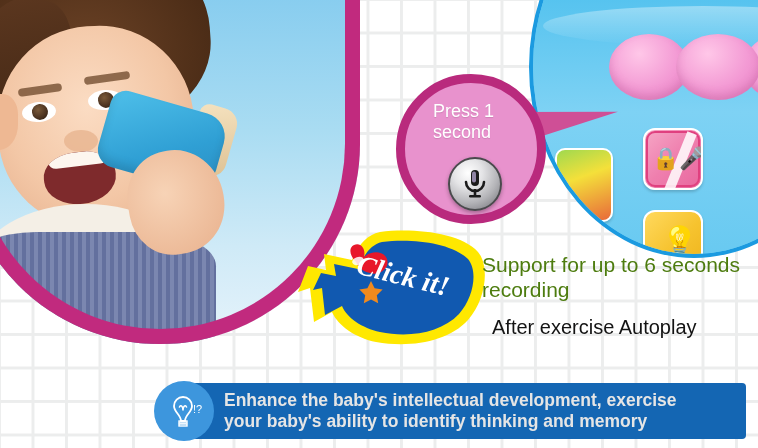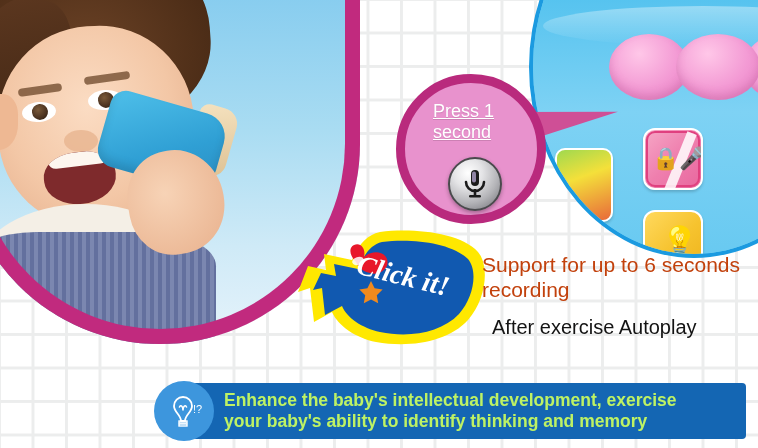--- a/index.html
+++ b/index.html
@@ -193,21 +193,20 @@
     position:absolute;left:396px;top:74px;width:150px;height:150px;
     border-radius:50%;
     background:#e892cd;
     border:9px solid #b92a7d;
     box-sizing:border-box;
   }
   #press-label{
     position:absolute;left:28px;top:18px;width:112px;
     color:#ffffff;font-size:18px;line-height:21px;font-weight:400;
     text-shadow:0 1px 1px rgba(0,0,0,.12);
-    text-decoration:underline;
   }
   #mic-button{
     position:absolute;left:43px;top:74px;width:54px;height:54px;border-radius:50%;
     background:radial-gradient(circle at 36% 28%, #ffffff 0%, #e4e4e6 30%, #b4b4b8 62%, #8e8e93 82%, #dadada 100%);
     border:2px solid #4a4a4d;
     box-sizing:border-box;
     display:flex;align-items:center;justify-content:center;
     box-shadow:0 2px 4px rgba(0,0,0,.3);
   }
   #mic-button svg{display:block;}
@@ -220,42 +219,42 @@
   #click-text{
     position:absolute;left:64px;top:34px;
     color:#ffffff;font-size:28px;font-weight:700;font-style:italic;
     transform:rotate(14deg);white-space:nowrap;
     font-family:"Liberation Serif", serif;
   }
 
   
   #support-text{
     position:absolute;left:482px;top:252px;width:260px;
-    color:#c2410c;font-size:21px;line-height:25px;font-weight:400;
+    color:#4d7c0f;font-size:21px;line-height:25px;font-weight:400;
   }
   #autoplay-text{
     position:absolute;left:492px;top:316px;width:266px;
     color:#141414;font-size:20px;font-weight:400;
   }
 
   
   #banner{
     position:absolute;left:158px;top:383px;width:588px;height:56px;
     background:#1466b3;
     border-radius:26px 4px 4px 26px;
     display:flex;align-items:center;
   }
   #banner-bulb{
     position:absolute;left:-4px;top:-2px;width:60px;height:60px;border-radius:50%;
     background:#3d96dd;
     display:flex;align-items:center;justify-content:center;
   }
   #banner-text{
     margin-left:66px;margin-right:4px;
-    color:#bef264;font-size:17.5px;line-height:21px;font-weight:700;
+    color:#e5e5e5;font-size:17.5px;line-height:21px;font-weight:700;
   }
 </style>
 </head>
 <body>
 
 <div id="grid-bg"></div>
 
 <div id="baby-panel">
   <div class="sky"></div>
   <div class="b-hair"></div>

